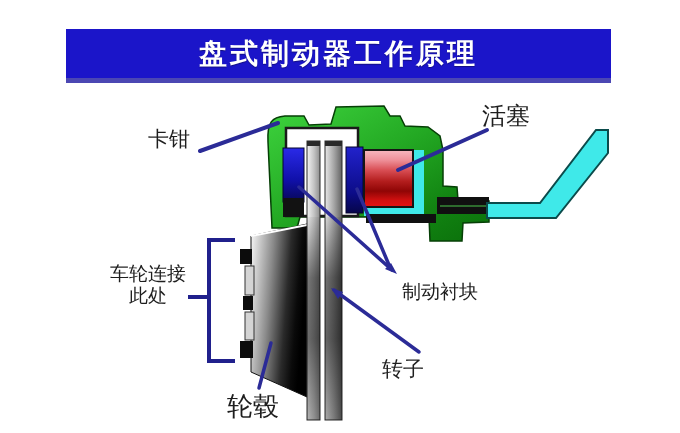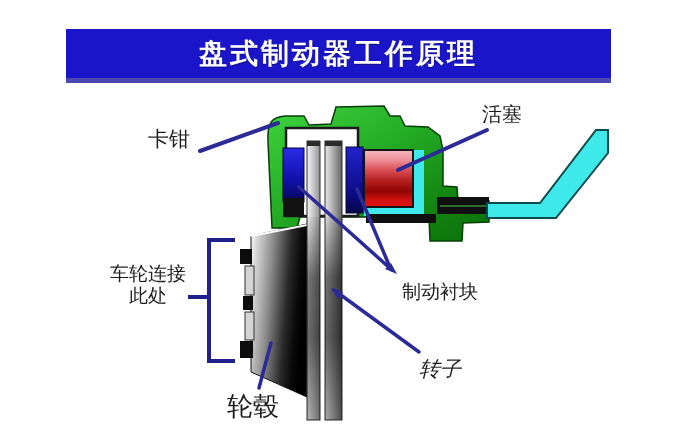--- a/index.html
+++ b/index.html
@@ -14,24 +14,24 @@
   }
   .title-bar span{
     color:#ffffff;font-size:28px;font-weight:bold;letter-spacing:3px;
     text-shadow:0 1px 1px rgba(0,0,0,.35);white-space:nowrap;
   }
   .diagram-svg{position:absolute;left:0;top:0;width:680px;height:433px;}
   .label{
     position:absolute;color:#1e1e1e;font-size:21px;line-height:1.15;
     white-space:nowrap;
   }
-  .label-piston{left:482px;top:103px;font-size:20px;text-align:right;}
+  .label-piston{left:482px;top:103px;font-size:24px;text-align:right;}
   .label-caliper{left:148px;top:127px;}
   .label-pads{left:402px;top:281px;font-size:19px;}
-  .label-rotor{left:419px;top:357px;font-style:italic;}
+  .label-rotor{left:382px;top:357px;}
   .label-hub{left:227px;top:392px;font-size:26px;}
   .label-wheel{
     left:100px;top:263px;width:96px;text-align:center;font-size:19px;
     white-space:normal;
   }
 </style>
 </head>
 <body>
 
 <div class="stage">

